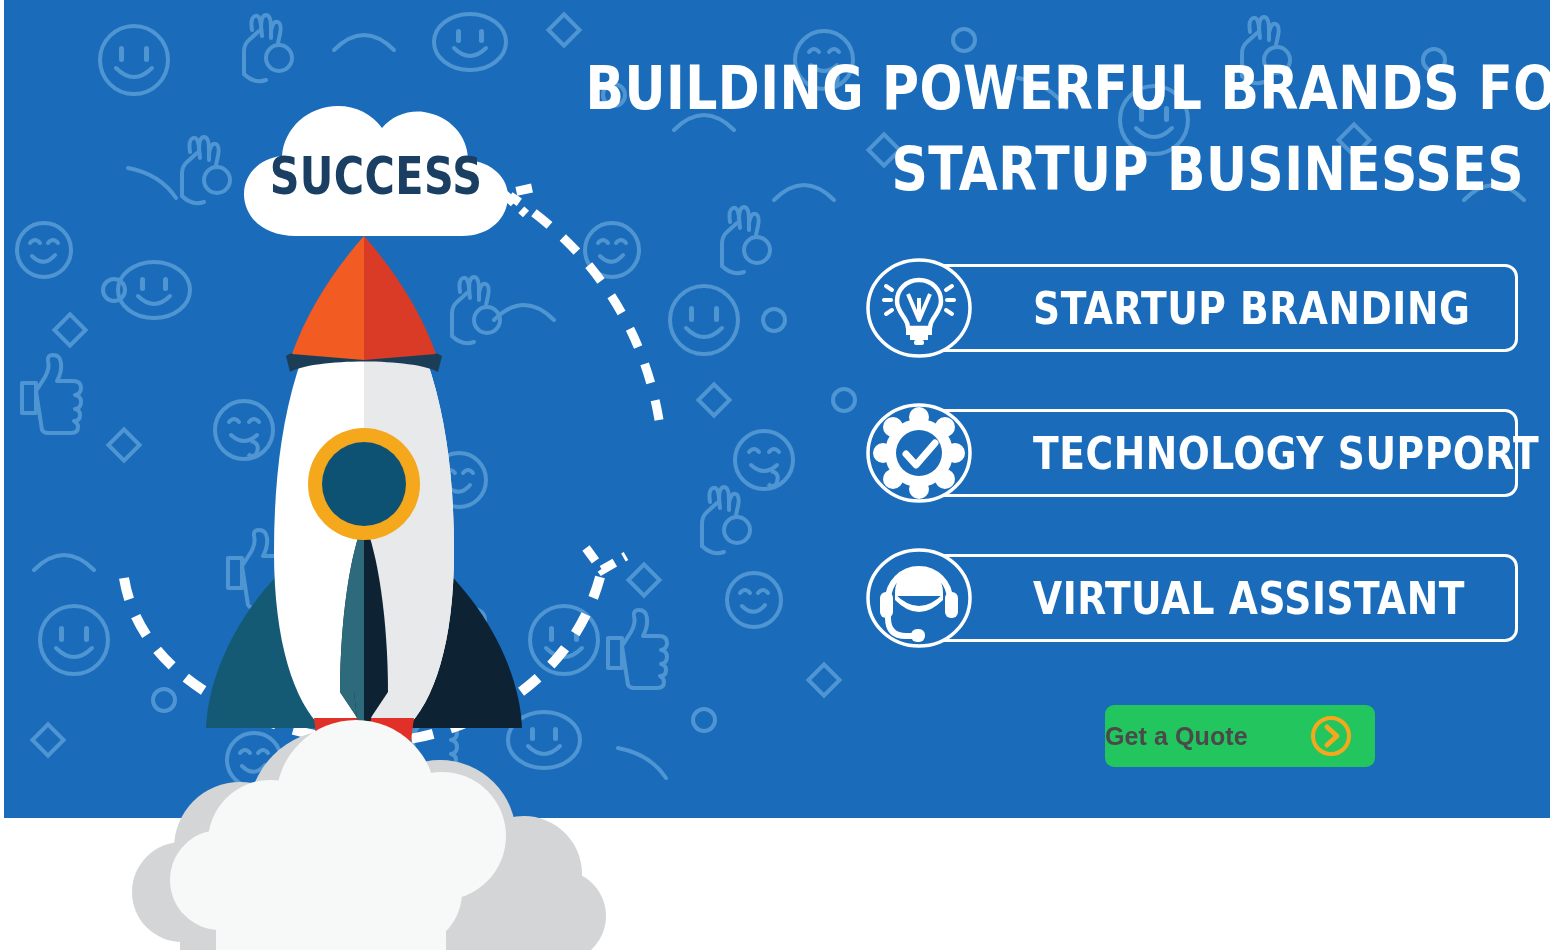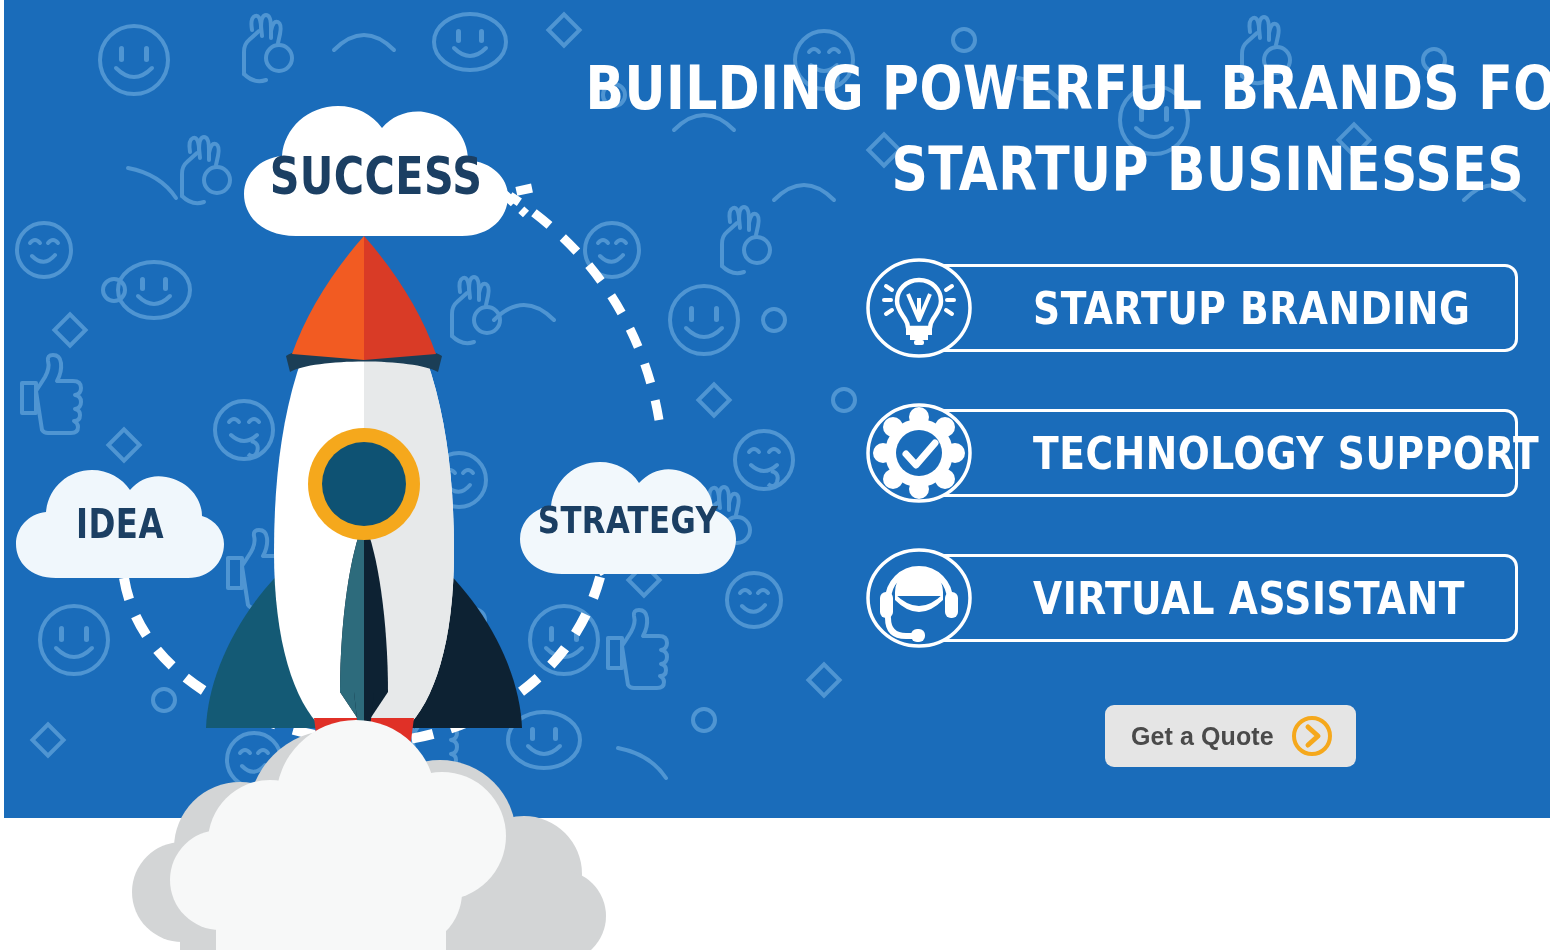--- a/index.html
+++ b/index.html
@@ -81,26 +81,25 @@
     position:absolute;
     left:0;top:0;
     width:122px;height:100px;
   }
   .svc-icon svg{display:block;width:122px;height:100px;}
 
   
   #quote-btn{
     position:absolute;
     left:1101px;top:705px;
-    width:251px;height:62px;
-    background:#e5e5e5;
+    width:270px;height:62px;
+    background:#22c55e;
     border-radius:9px;
     display:flex;align-items:center;
     box-sizing:border-box;
-    padding-left:26px;
   }
   #quote-label{
     color:#4a4a4a;
     font-size:25px;
     font-weight:bold;
     letter-spacing:0.1px;
   }
   #quote-arrow{
     position:absolute;
     right:22px;top:50%;
@@ -282,37 +281,21 @@
 
     <div class="cloud-wrap" id="cloud-success">
       <svg viewBox="0 0 272 162" width="272" height="162" aria-hidden="true">
         <path d="M56 148 C22 148 4 128 4 106 C4 86 20 70 42 68 C44 40 68 18 98 18
                  C116 18 132 26 142 40 C152 28 168 22 184 24 C210 28 228 48 228 72
                  C252 74 268 90 268 108 C268 130 250 148 222 148 Z" fill="#ffffff"></path>
       </svg>
       <div class="cloud-text">SUCCESS</div>
     </div>
 
-    <div class="cloud-wrap" id="cloud-idea">
-      <svg viewBox="0 0 216 138" width="216" height="138" aria-hidden="true">
-        <path d="M44 126 C18 126 4 110 4 92 C4 76 16 62 34 60 C36 36 56 18 80 18
-                 C96 18 110 26 118 38 C127 27 141 22 154 25 C176 29 190 46 190 64
-                 C204 68 212 80 212 92 C212 110 198 126 176 126 Z" fill="#F0F7FC"></path>
-      </svg>
-      <div class="cloud-text">IDEA</div>
-    </div>
-
-    <div class="cloud-wrap" id="cloud-strategy">
-      <svg viewBox="0 0 224 142" width="224" height="142" aria-hidden="true">
-        <path d="M46 130 C20 130 4 114 4 95 C4 78 17 64 35 62 C38 36 59 18 84 18
-                 C100 18 115 26 123 39 C133 28 147 23 160 26 C183 31 197 48 197 66
-                 C211 70 220 82 220 95 C220 114 205 130 182 130 Z" fill="#F2F8FC"></path>
-      </svg>
-      <div class="cloud-text">STRATEGY</div>
-    </div>
+
 
     <div id="rocket">
       <svg viewBox="0 0 364 596" width="364" height="596" aria-hidden="true">
 
         <path d="M120 330 C 60 380, 26 450, 24 506 L 150 506 L 150 420 Z" fill="#145A75"></path>
 
         <path d="M244 330 C 304 380, 338 450, 340 506 L 214 506 L 214 420 Z" fill="#0D2233"></path>
 
         <path d="M182 28 C 110 110, 92 220, 92 330 C 92 420, 112 480, 140 506
                  L 224 506 C 252 480, 272 420, 272 330 C 272 220, 254 110, 182 28 Z" fill="#FFFFFF"></path>

